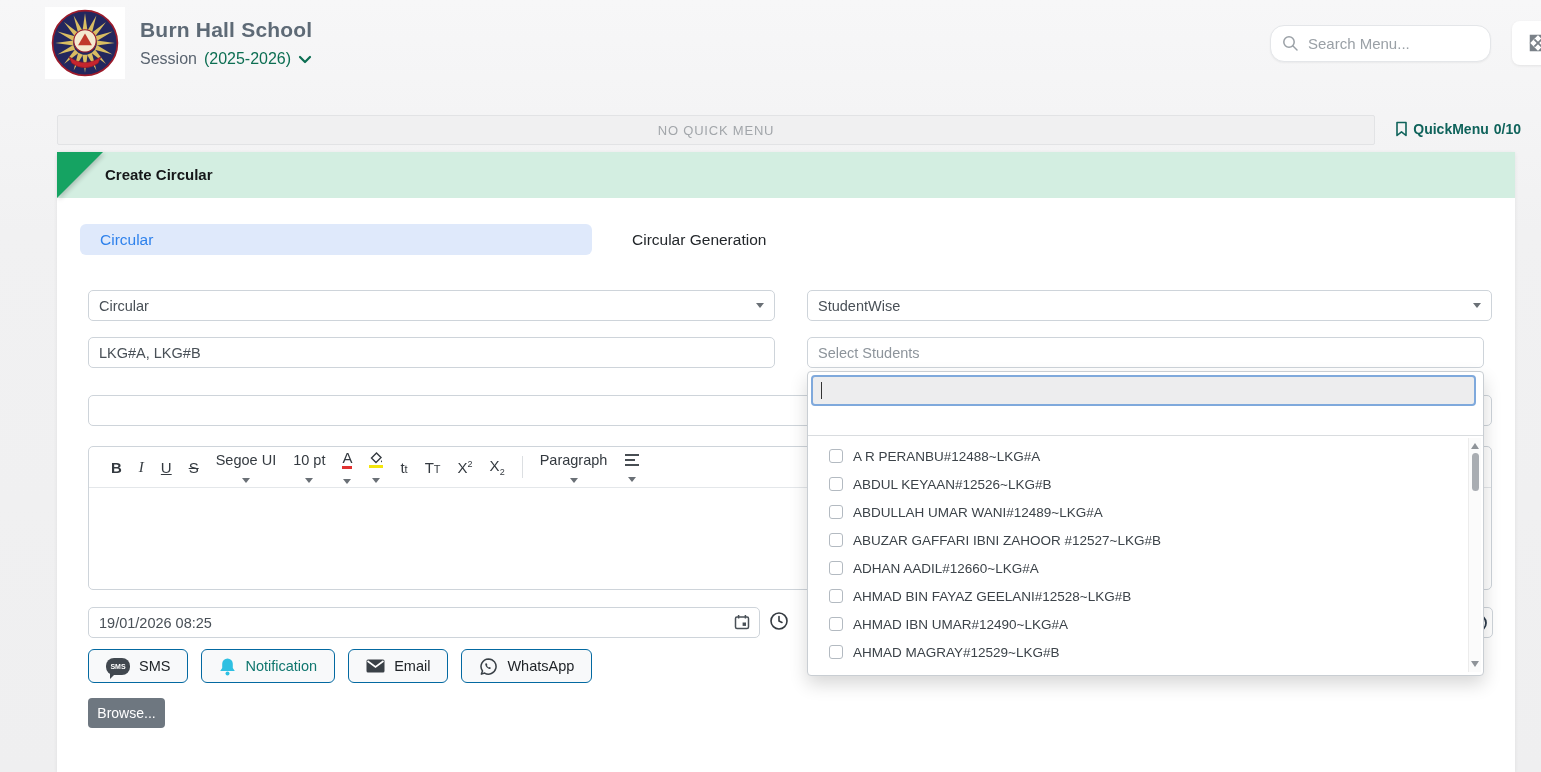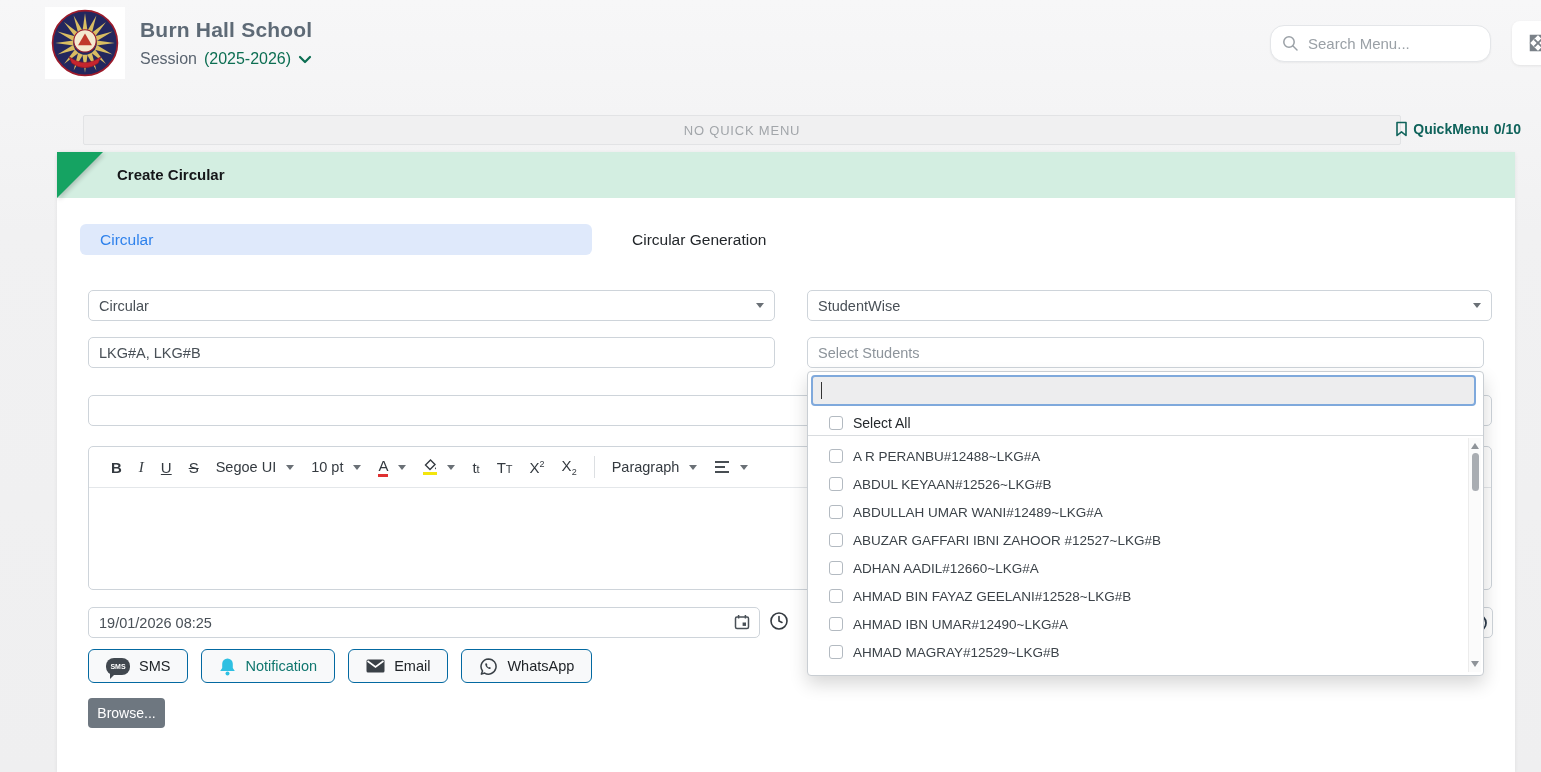--- a/index.html
+++ b/index.html
@@ -16,29 +16,29 @@
   .logo-tile { left:45px; top:7px; width:80px; height:72px; background:#fff; display:flex; align-items:center; justify-content:center; }
   .school-name { left:140px; top:18px; font-size:21px; font-weight:700; color:#5e6a76; letter-spacing:.2px; }
   .session-row { left:140px; top:50px; font-size:16px; color:#5a6470; display:flex; align-items:center; gap:7px; cursor:pointer;justify-content:center; }
   .session-value { color:#0c6e52; }
   .menu-search { left:1270px; top:25px; width:221px; height:37px; background:#fff; border:1px solid #e4e6e9; border-radius:14px; display:flex; align-items:center; gap:9px; padding:0 11px; box-shadow:0 1px 2px rgba(0,0,0,.05); }
   .menu-search input { border:0; outline:0; width:150px; font-size:15px; color:#495057; font-family:"Liberation Sans",sans-serif; background:transparent; }
   .menu-search input::placeholder { color:#9aa0a6; }
   .expand-btn { left:1512px; top:21px; width:52px; height:44px; background:#fff; border-radius:8px; display:flex; align-items:center; justify-content:center; box-shadow:0 1px 3px rgba(0,0,0,.08); cursor:pointer; }
 
   
-  .quick-bar { left:57px; top:115px; width:1318px; height:30px; background:#f0f0f1; border:1px solid #e2e3e5; border-radius:2px; display:flex; align-items:center; justify-content:center;margin-left:26px; }
+  .quick-bar { left:57px; top:115px; width:1318px; height:30px; background:#f0f0f1; border:1px solid #e2e3e5; border-radius:2px; display:flex; align-items:center; justify-content:center; }
   .quick-bar-text { font-size:13px; color:#a2a6aa; letter-spacing:.8px; }
   .quickmenu-chip { right:20px; top:121px; display:flex; align-items:center; gap:5px; color:#0f635b; font-weight:700; font-size:14px; cursor:pointer; }
 
   
   .card { left:57px; top:152px; width:1458px; height:620px; background:#fff; box-shadow:0 1px 4px rgba(0,0,0,.07); }
   .panel-head { left:0; top:0; width:1458px; height:46px; background:#d3eee1; }
   .fold { left:0; top:0; width:0; height:0; border-top:46px solid #15a362; border-right:46px solid transparent; filter:drop-shadow(2px 2px 2px rgba(0,0,0,.18)); }
-  .panel-title { left:60px; top:0; height:46px; line-height:46px; font-size:15px; font-weight:700; color:#151719; }
+  .panel-title { left:48px; top:0; height:46px; line-height:46px; font-size:15px; font-weight:700; color:#151719; }
 
   .tab-active { left:23px; top:72px; width:512px; height:31px; background:#dfe9fb; border-radius:6px; line-height:31px; padding-left:20px; font-size:15.5px; color:#2f82ec; cursor:pointer; }
   .tab-plain { left:551px; top:72px; height:31px; line-height:31px; padding:0 24px; font-size:15.5px; color:#23272b; cursor:pointer; }
 
   .field { height:31px; border:1px solid #ced4da; border-radius:5px; background:#fff; font-size:14.5px; color:#495057; padding:0 10px; display:flex; align-items:center; }
   input.field { display:block; line-height:29px; outline:0; font-family:"Liberation Sans",sans-serif; width:100%; }
   input.field::placeholder { color:#8d949b; }
   .selectbox { justify-content:space-between; cursor:pointer; }
   .caret { width:0; height:0; border-left:4px solid transparent; border-right:4px solid transparent; border-top:5px solid #6a7076; flex:none; }
 
@@ -50,21 +50,21 @@
   .wrap-title { left:31px; top:243px; width:1404px; }
 
   
   .editor { left:31px; top:294px; width:1404px; height:144px; border:1px solid #ced4da; border-radius:5px; background:#fff; }
   .toolbar { height:41px; display:flex; align-items:center; gap:17px; padding-left:22px; border-bottom:1px solid #e4e7ea; color:#343a40; }
   .tb { font-size:15px; cursor:pointer; }
   .tb-b { font-weight:700; }
   .tb-i { font-style:italic; font-family:"Liberation Serif",serif; }
   .tb-u { text-decoration:underline; }
   .tb-s { text-decoration:line-through; }
-  .tb-sel { display:flex; align-items:center; gap:10px; font-size:14.5px; cursor:pointer; }
+  .tb-sel { display:flex; align-items:center; gap:10px; font-size:14.5px; cursor:pointer;flex-direction:column; }
   .tb-color { display:inline-block; border-bottom:3px solid #e03131; padding-bottom:1px; line-height:1; }
   .tb-fill { display:flex; flex-direction:column; align-items:center; gap:1px; cursor:pointer; }
   .fill-bar { width:14px; height:3px; background:#f3e50c; }
   .tb-small { font-size:11px; }
   .supsub { font-size:15px; }
   .supsub sup,.supsub sub { font-size:9px; }
   .tb-div { width:1px; height:22px; background:#dcdfe2; }
 
   
   .wrap-schedule { left:31px; top:455px; width:672px; }
@@ -294,24 +294,20 @@
       <span>WhatsApp</span>
     </div>
   </div>
 
   <button class="abs browse-btn">Browse...</button>
 
   <div class="abs dd-panel">
     <div class="dd-search">
       <span class="text-cursor"></span>
     </div>
-    <div class="dd-selectall">
-      <span class="cbx"></span>
-      <span>Select All</span>
-    </div>
     <div class="dd-list">
       <div class="dd-item">
           <span class="cbx"></span>
           <span>A R PERANBU#12488~LKG#A</span>
         </div>
       <div class="dd-item">
           <span class="cbx"></span>
           <span>ABDUL KEYAAN#12526~LKG#B</span>
         </div>
       <div class="dd-item">

